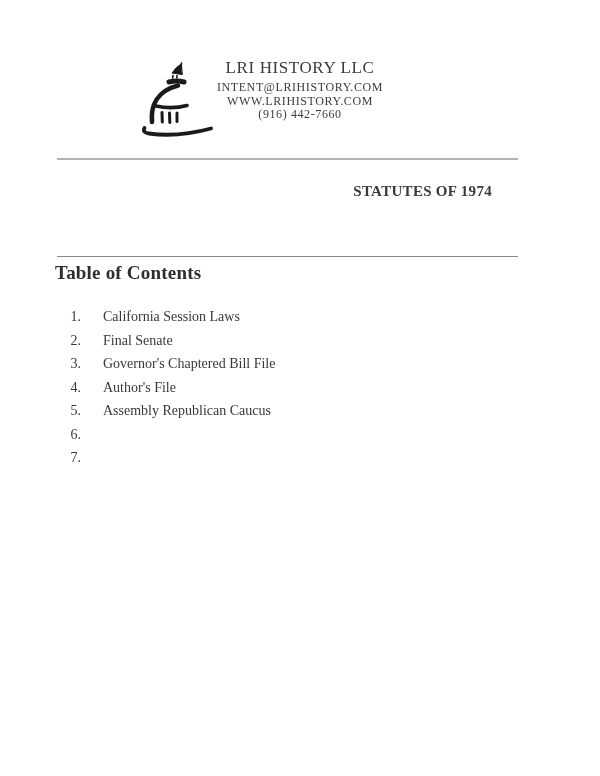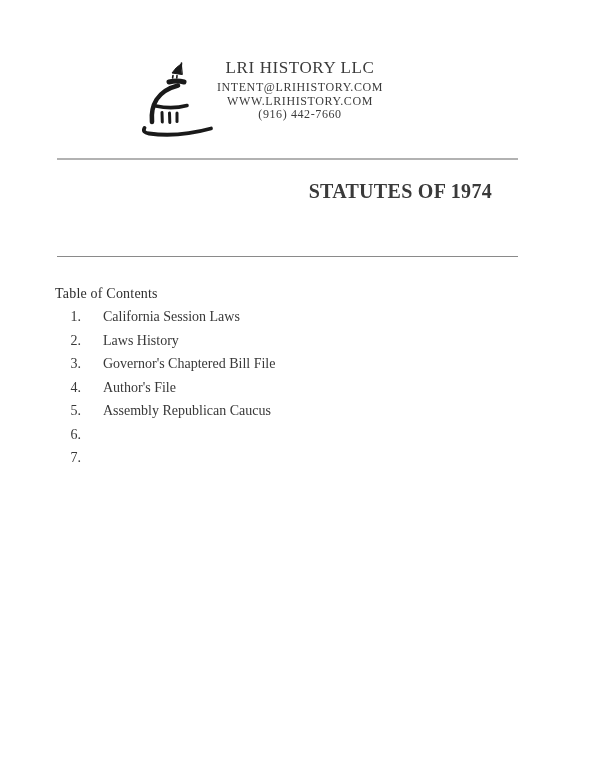--- a/index.html
+++ b/index.html
@@ -69,35 +69,35 @@
   }
 
   
   .reference-block {
     position: absolute;
     top: 180px;
     right: 108px;
     text-align: right;
   }
   .ref-line {
-    font-size: 20px;
+    font-size: 15px;
     font-weight: bold;
     color: #3a3a3a;
     line-height: 22px;
     letter-spacing: 0.3px;
     white-space: pre; 
   }
 
   
   .toc-heading {
     position: absolute;
     left: 55px;
-    top: 286px;
-    font-size: 14px;
-    font-weight: normal;
+    top: 262px;
+    font-size: 19px;
+    font-weight: bold;
     color: #2e2e2e;
     letter-spacing: 0.2px;
   }
   .toc-list {
     position: absolute;
     left: 57px;
     top: 309px;
     list-style: none;
     margin: 0;
     padding: 0;
@@ -165,21 +165,21 @@
 
   <div class="toc-heading">Table of Contents</div>
 
   <ol class="toc-list">
     <li class="toc-item">
       <span class="toc-number">1.</span>
       <span class="toc-label">California Session Laws</span>
     </li>
     <li class="toc-item">
       <span class="toc-number">2.</span>
-      <span class="toc-label">Laws History</span>
+      <span class="toc-label">Final Senate</span>
     </li>
     <li class="toc-item">
       <span class="toc-number">3.</span>
       <span class="toc-label">Governor's Chaptered Bill File</span>
     </li>
     <li class="toc-item">
       <span class="toc-number">4.</span>
       <span class="toc-label">Author's File</span>
     </li>
     <li class="toc-item">

